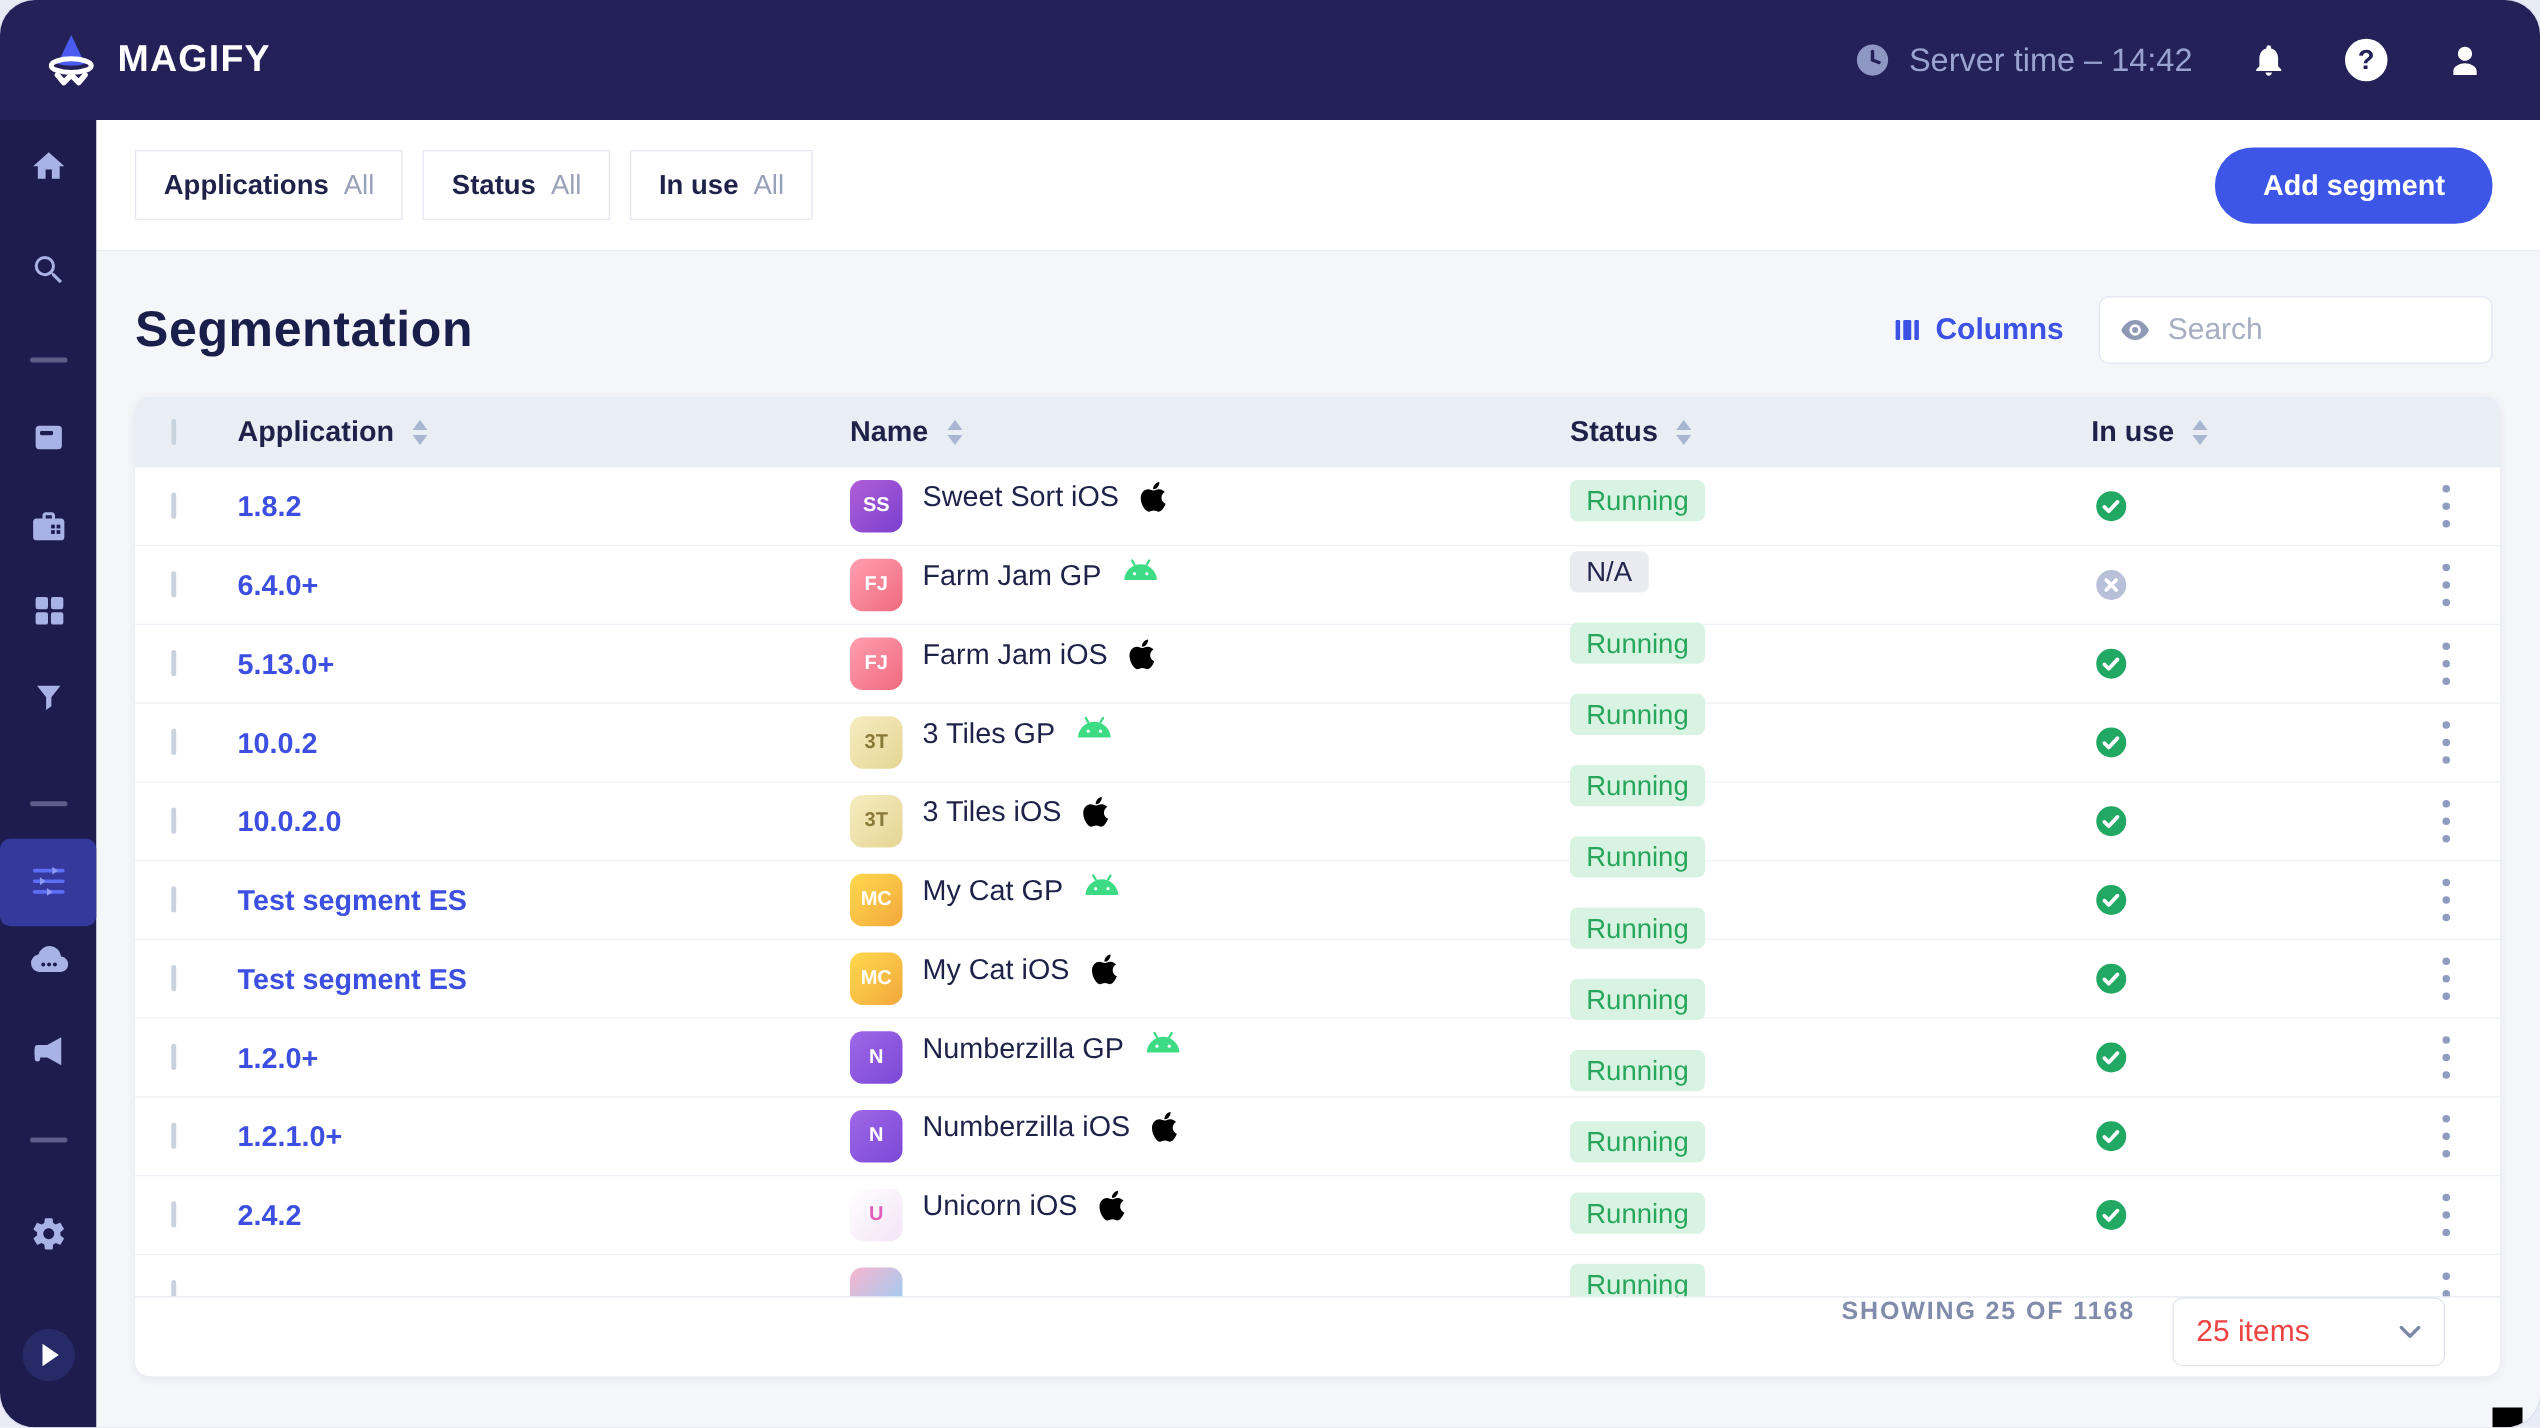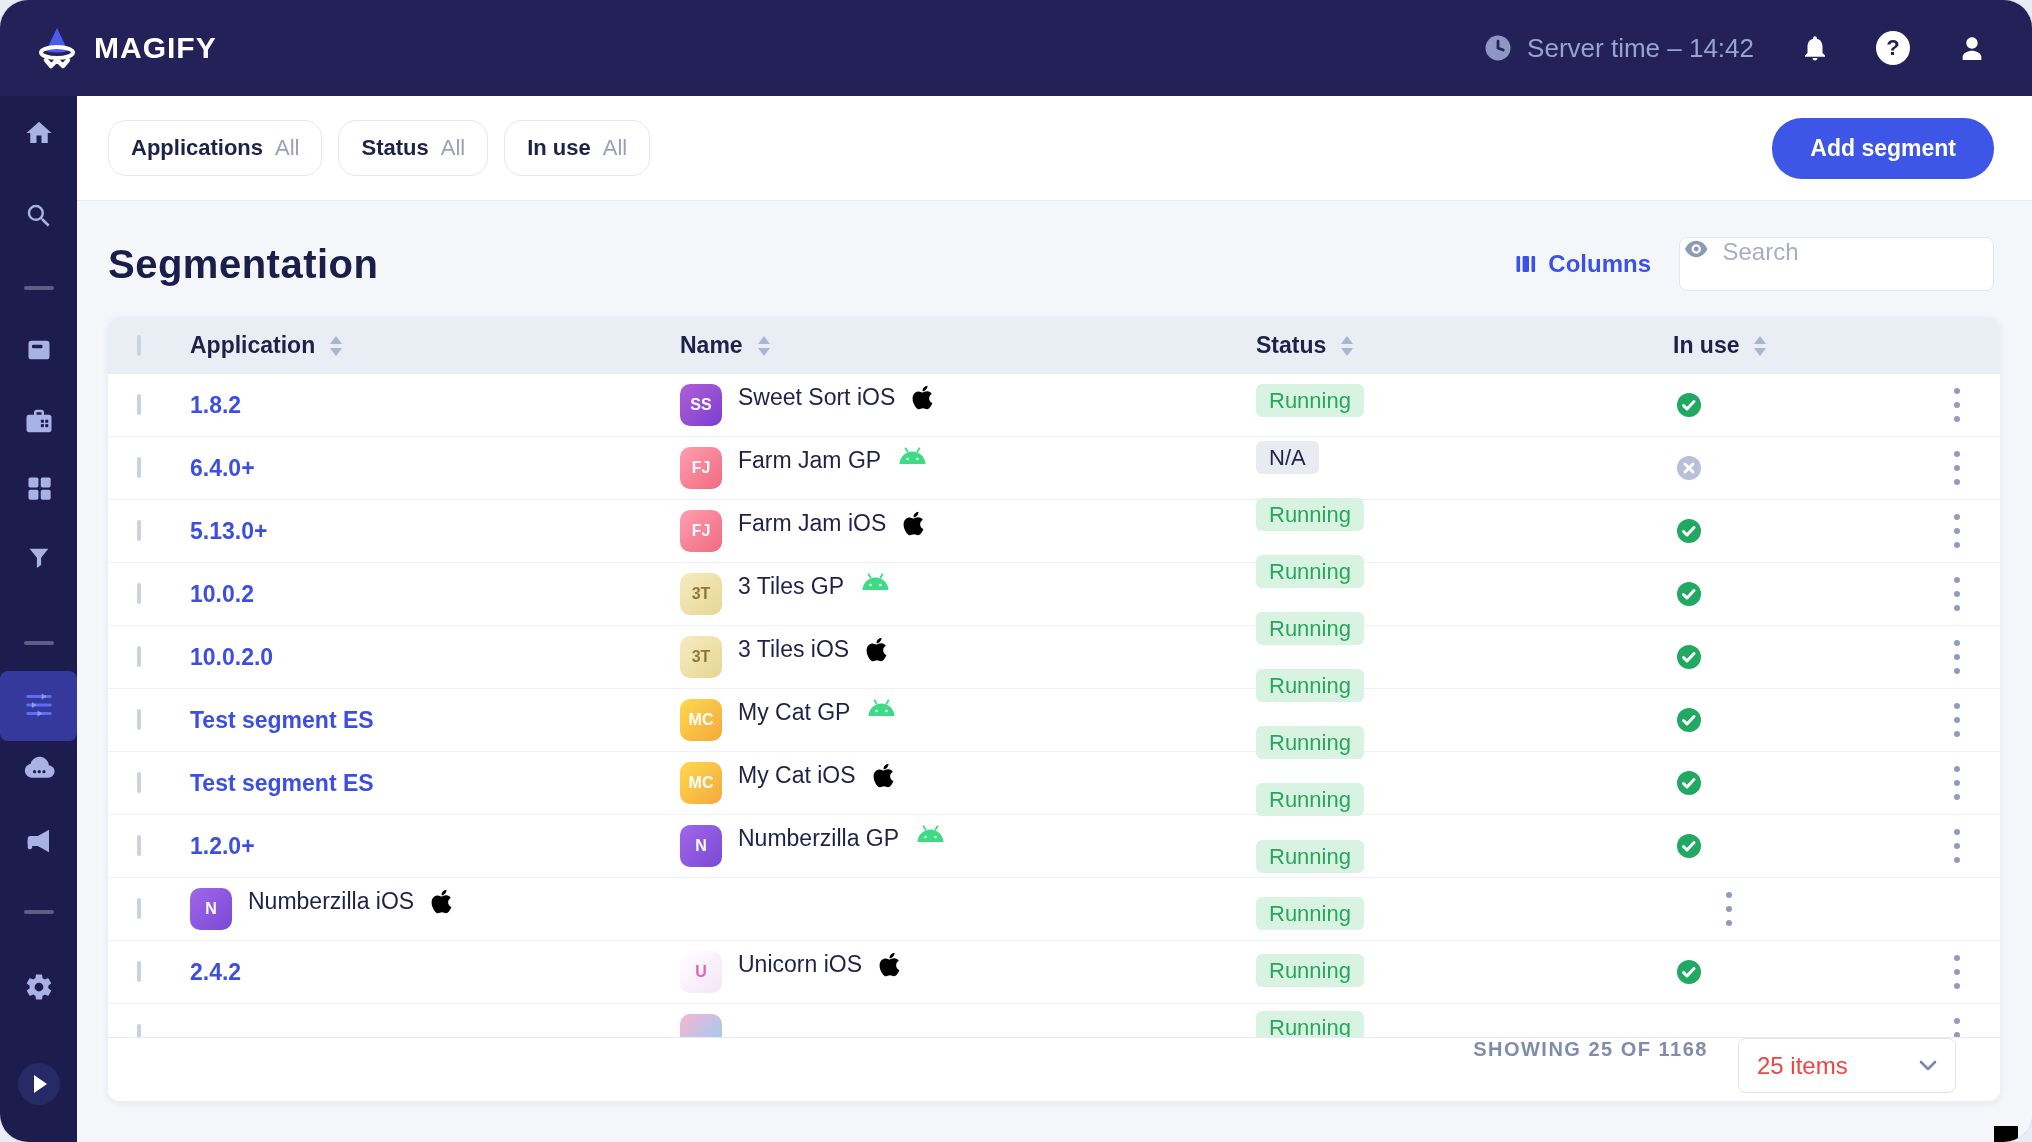--- a/index.html
+++ b/index.html
@@ -21,33 +21,33 @@
   .sidebar { position:absolute; left:0; top:96px; bottom:0; width:77px; background:#1d1c4e; z-index:4; }
   .side-item { position:absolute; left:0; width:77px; display:flex; align-items:center; justify-content:center; }
   .side-divider { position:absolute; left:24px; width:30px; height:4px; border-radius:2px; background:#5b5f87; }
   .side-active { position:absolute; left:0; top:575px; width:77px; height:70px; background:#34399b; border-radius:8px; }
 
   
   .main { position:absolute; left:77px; top:96px; right:0; bottom:0; background:#f5f6fa; }
   .filter-strip { height:105px; background:#fff; border-bottom:1px solid #e9ebf3;
                   display:flex; align-items:center; padding:0 38px 0 31px; gap:16px; }
   .filter-chip { display:flex; align-items:center; gap:12px; background:#fff; border:1px solid #e3e7f0;
-                 border-radius:18px; padding:14px 22px; cursor:pointer; }
+                 border-radius:0; padding:14px 22px; cursor:pointer; }
   .filter-chip .f-label { font-size:22px; font-weight:700; color:#1e2248; }
   .filter-chip .f-value { font-size:22px; color:#99a1b8; }
   .btn-primary { margin-left:auto; background:#3d56e8; color:#fff; font-size:23px; font-weight:700;
                  border:none; border-radius:30px; padding:17px 38px; cursor:pointer; }
 
   .toolbar { display:flex; align-items:center; margin:36px 38px 0 31px; height:54px; }
   .page-title { font-size:40px; font-weight:800; color:#1a1e4b; letter-spacing:.5px; }
   .toolbar-right { margin-left:auto; display:flex; align-items:center; gap:28px; }
   .columns-ctl { display:flex; align-items:center; gap:10px; cursor:pointer; }
   .columns-ctl span { color:#3b52e4; font-size:24px; font-weight:700; }
-  .search-box { display:flex; align-items:flex-start; gap:14px; width:315px; height:54px; background:#fff;
-                border:1px solid #e2e6f0; border-radius:8px; padding:0 4px; }
+  .search-box { display:flex; align-items:center; gap:14px; width:315px; height:54px; background:#fff;
+                border:1px solid #e2e6f0; border-radius:8px; padding:0 16px; }
   .search-box input { border:none; outline:none; width:100%; font-size:24px; color:#1e2248;
                       font-family:"Liberation Sans", sans-serif; background:transparent; }
   .search-box input::placeholder { color:#a7aec2; }
 
   
   .card { margin:26px 32px 0 31px; background:#fff; border-radius:12px;
           box-shadow:0 2px 8px rgba(30,35,90,.07); overflow:hidden; }
   .tgrid { display:grid; grid-template-columns:82px 490px 576px 352px 164px 1fr; align-items:center; }
   .thead { height:57px; background:#e9edf4; }
   .th { display:flex; align-items:center; gap:14px; font-size:23px; font-weight:700; color:#1e2248; }
@@ -536,20 +536,21 @@
                   <circle cx="5" cy="7" r="3"></circle>
                   <circle cx="5" cy="21" r="3"></circle>
                   <circle cx="5" cy="35" r="3"></circle>
                 </g>
       </svg>
     </div>
   </div>
 
   <div class="trow tgrid">
     <div><span class="checkbox"></span></div>
+    <div><a class="name-link">1.2.1.0+</a></div>
     <div class="c-app">
       <span class="app-icon" style="background: linear-gradient(135deg, rgb(160, 103, 232), rgb(123, 73, 214)); color: rgb(255, 255, 255);">N</span>
       <span class="app-name">Numberzilla iOS</span>
       <svg class="p-ios" width="23" height="27" viewBox="0 0 384 512">
         <path fill="#000000" d="M318.7 268.7c-.2-36.7 16.4-64.4 50-84.8-18.8-26.9-47.2-41.7-84.7-44.6-35.5-2.9-74.3 20.7-88.5 20.7-15 0-49.4-19.7-76.4-19.7C63.3 141.2 4 184.8 4 273.5q0 39.3 14.4 81.2c12.8 36.7 59 126.7 107.2 125.2 25.2-.6 43-17.9 75.8-17.9 31.8 0 48.3 17.9 76.4 17.9 48.6-.7 90.4-82.5 102.6-119.3-65.2-30.7-61.7-90-61.7-91.9zm-56.6-164.2c27.3-32.4 24.8-61.9 24-72.5-24.1 1.4-52 16.4-67.9 34.9-17.5 19.8-27.8 44.3-25.6 71.9 26.1 2 49.9-11.4 69.5-34.3z"></path>
       </svg>
 
     </div>
     <div class="c-status"></div>
     <div class="c-inuse">

